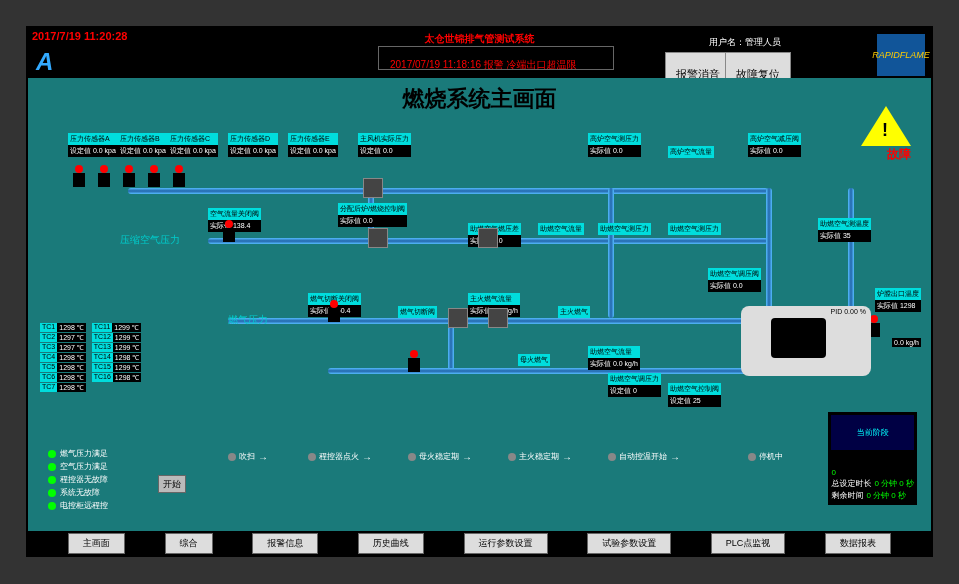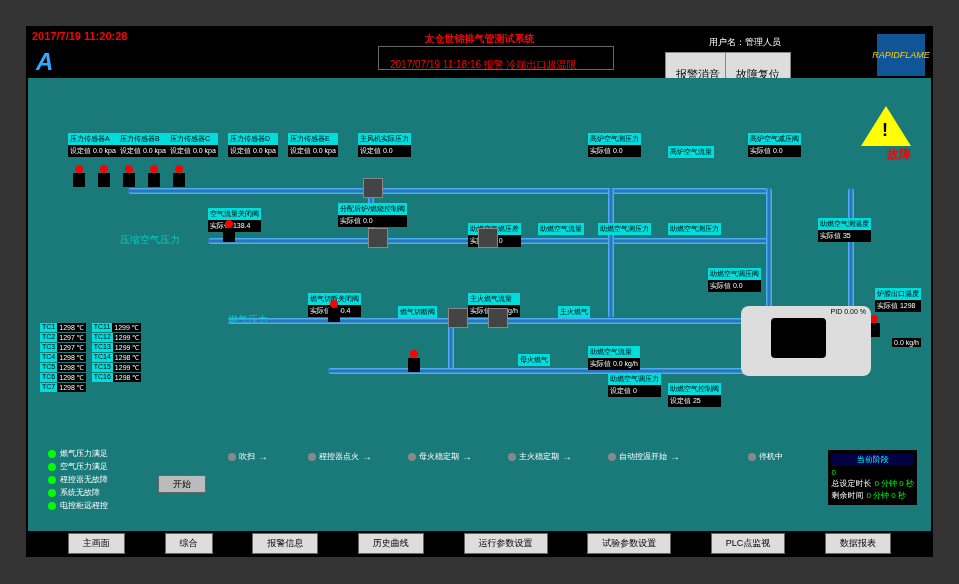--- a/index.html
+++ b/index.html
@@ -38,23 +38,23 @@
 .chamber{position:absolute;top:228px;right:60px;width:130px;height:70px;background:#ddd;border-radius:8px}
 .chamber-screen{position:absolute;top:12px;left:30px;width:55px;height:40px;background:#000;border-radius:4px}
 .pid-lbl{position:absolute;top:2px;right:5px;font-size:7px;color:#000}
 .status-row{position:absolute;bottom:50px;left:0;right:0;height:30px}
 .st-step{position:absolute;font-size:8px;color:#fff;display:flex;align-items:center;gap:3px}
 .dot{width:8px;height:8px;border-radius:50%;background:#888;display:inline-block}
 .dot.g{background:#0f0}
 .arr{color:#fff;font-size:10px}
 .check-col{position:absolute;bottom:18px;left:20px;font-size:8px;color:#fff}
 .check-col div{display:flex;align-items:center;gap:4px;margin:2px 0}
-.btn-start{position:absolute;bottom:38px;left:130px;width:48px;height:18px;background:#bbb;font-size:9px;border:1px solid #666;cursor:pointer}
+.btn-start{position:absolute;bottom:38px;left:130px;width:28px;height:18px;background:#bbb;font-size:9px;border:1px solid #666;cursor:pointer}
 .timer-box{position:absolute;bottom:26px;right:14px;background:#000;padding:3px;font-size:8px;color:#fff}
-.timer-box .hdr{background:#004;color:#0ff;padding:1px 4px;text-align:center;margin-bottom:2px}
+.timer-box .hdr{background:#004;color:#0ff;padding:12px 4px;text-align:center;margin-bottom:18px}
 .timer-box .row{display:flex;gap:3px;margin:1px 0}
 .timer-box .v{color:#0f0}
 .footer{position:absolute;bottom:0;left:0;right:0;height:24px;background:#000;display:flex;align-items:center;justify-content:space-around;padding:0 20px}
 .nav-btn{background:#ddd;border:1px solid #666;font-size:9px;padding:3px 14px;cursor:pointer}
 </style>
 </head>
 <body>
 
 <div class="frame">
   <div class="header">
@@ -62,20 +62,21 @@
     <div class="title-red">太仓世锦排气管测试系统</div>
     <div class="alarm-msg">2017/07/19   11:18:16   报警 冷端出口超温限</div>
     <div class="logo-a">A</div>
     <div class="user-info"><span>用户名：</span><span>管理人员</span></div>
     <button class="btn-top btn-alarm-mute">报警消音</button>
     <button class="btn-top btn-fault-reset">故障复位</button>
     <div class="logo-r">RAPIDFLAME</div>
   </div>
 
   <div class="main">
+    <div class="page-title">燃烧系统主画面</div>
     <div class="fault-icon">
       <div class="tri"></div>
         <div class="fault-txt">故障</div>
     </div>
 
     <div class="pipe-h" style="top:110px;left:100px;width:640px"></div>
     <div class="pipe-v" style="top:110px;left:340px;height:50px"></div>
     <div class="pipe-h" style="top:160px;left:180px;width:560px"></div>
     <div class="pipe-v" style="top:110px;left:738px;height:130px"></div>
     <div class="pipe-v" style="top:110px;left:580px;height:130px"></div>

